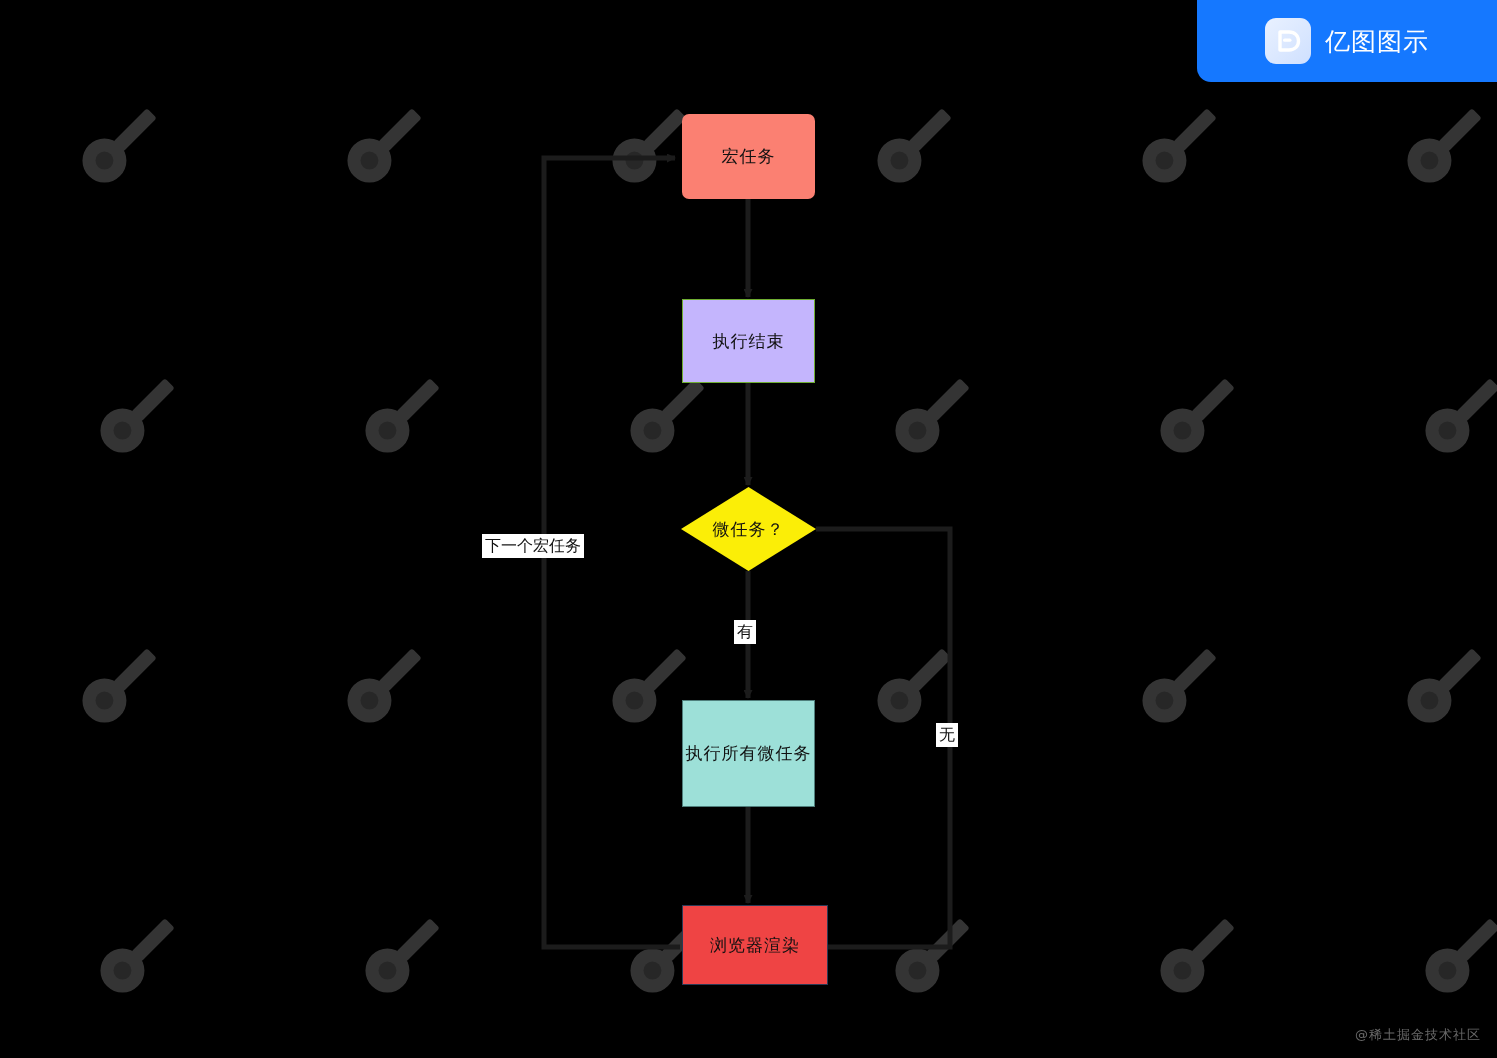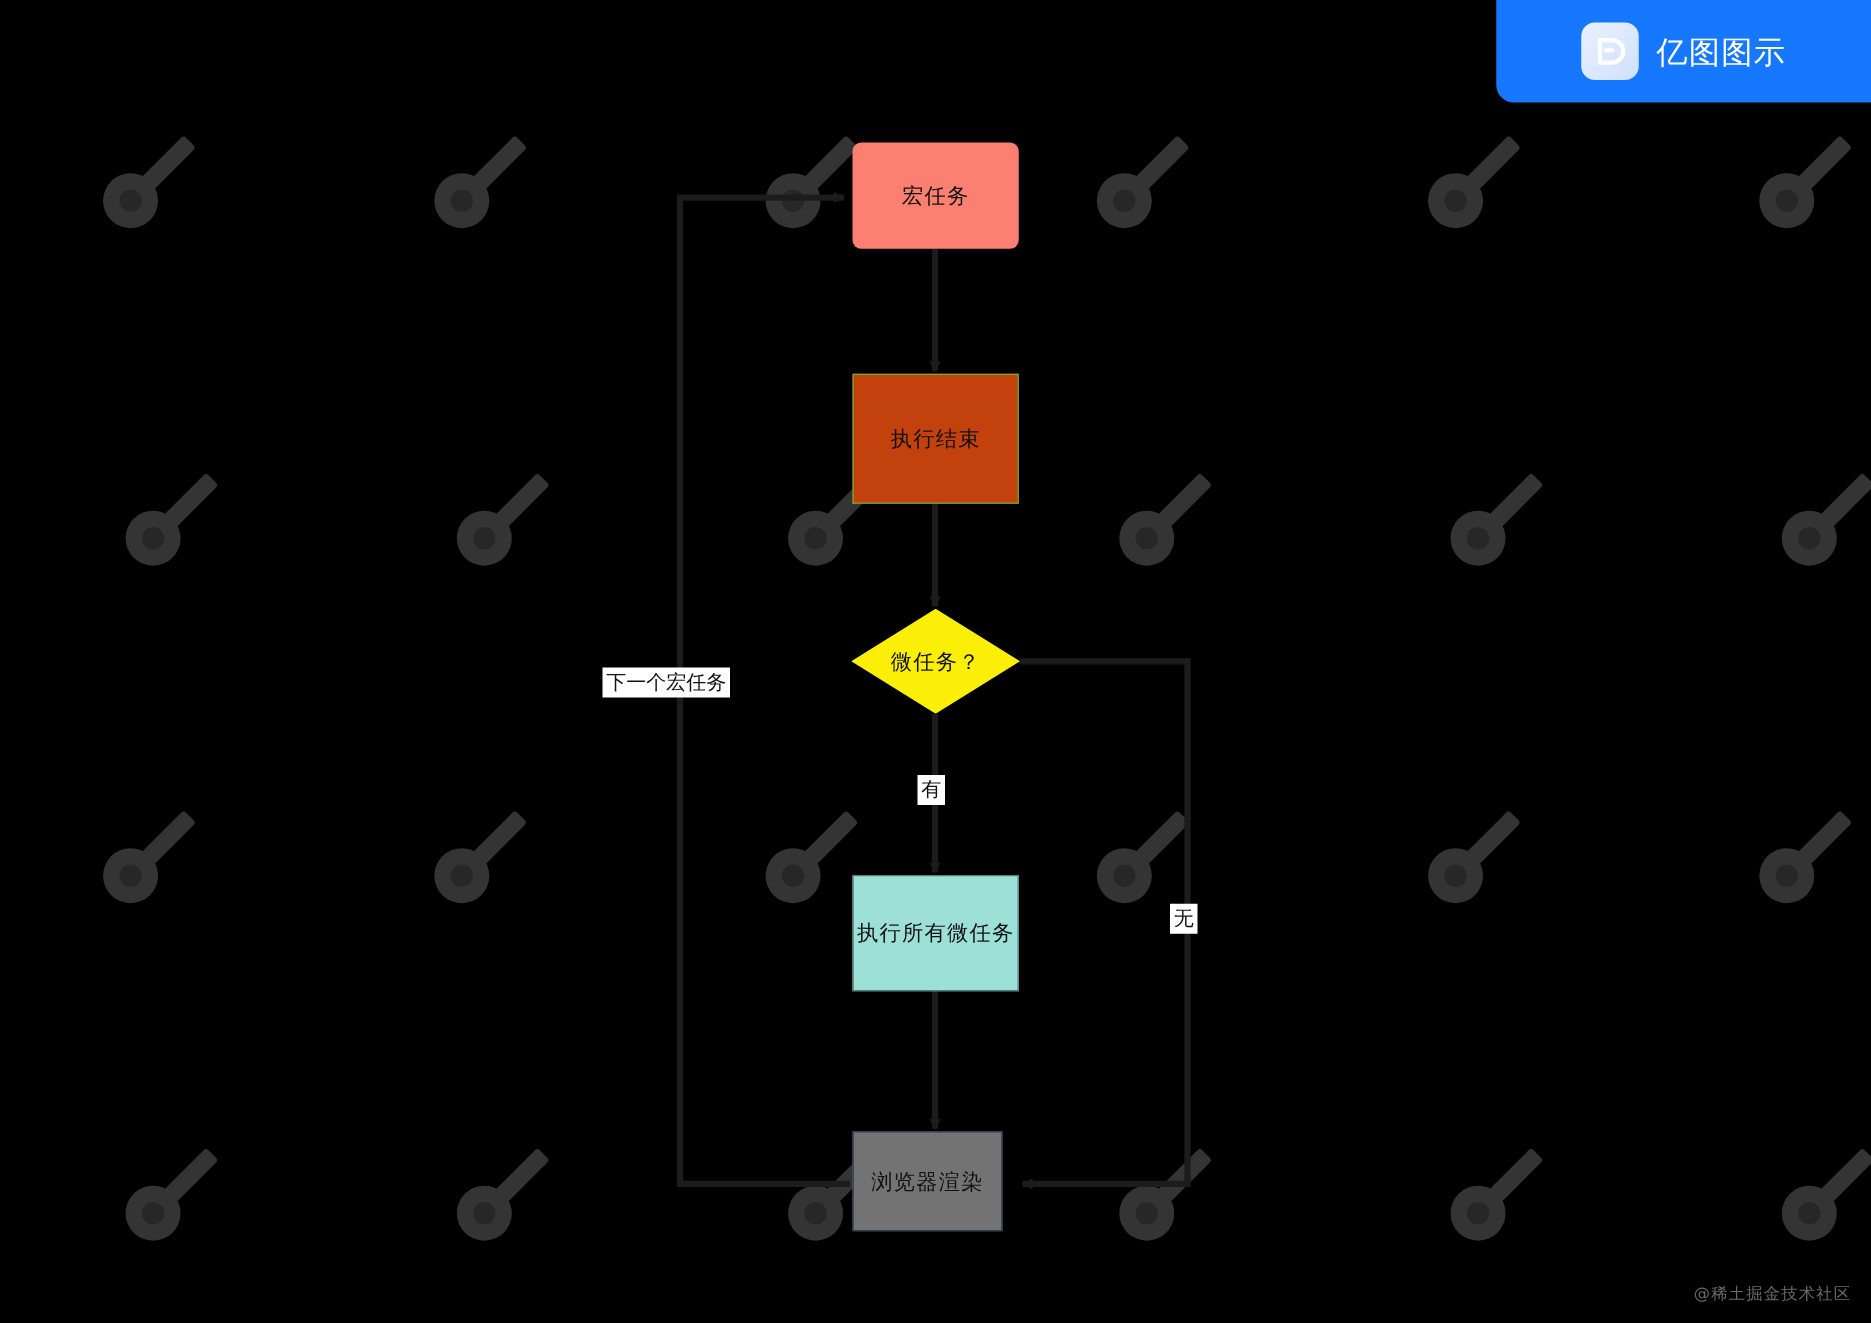--- a/index.html
+++ b/index.html
@@ -50,32 +50,32 @@
     font-size: 17px;
     letter-spacing: 1px;
     z-index: 3;
   }
   .node-macro {
     left: 650px; top: 114px; width: 133px; height: 85px;
     background: #FB8072;
     border-radius: 7px;
   }
   .node-exec-end {
-    left: 650px; top: 299px; width: 133px; height: 104px;
-    background: #c2410c;
+    left: 650px; top: 299px; width: 133px; height: 84px;
+    background: #c4b5fd;
     border: 1px solid #6fae32;
   }
   .node-micro-all {
-    left: 650px; top: 700px; width: 133px; height: 93px;
+    left: 650px; top: 700px; width: 133px; height: 107px;
     background: #9DE0D8;
     border: 1px solid #4f7f7c;
   }
   .node-render {
-    left: 650px; top: 905px; width: 120px; height: 80px;
-    background: #737373;
+    left: 650px; top: 905px; width: 146px; height: 80px;
+    background: #ef4444;
     border: 1px solid #2b3a56;
     text-align: center;
   }
 
   .node-decision {
     left: 649px; top: 487px; width: 135px; height: 84px;
     background: transparent;
   }
   .node-decision .diamond-shape {
     position: absolute;

